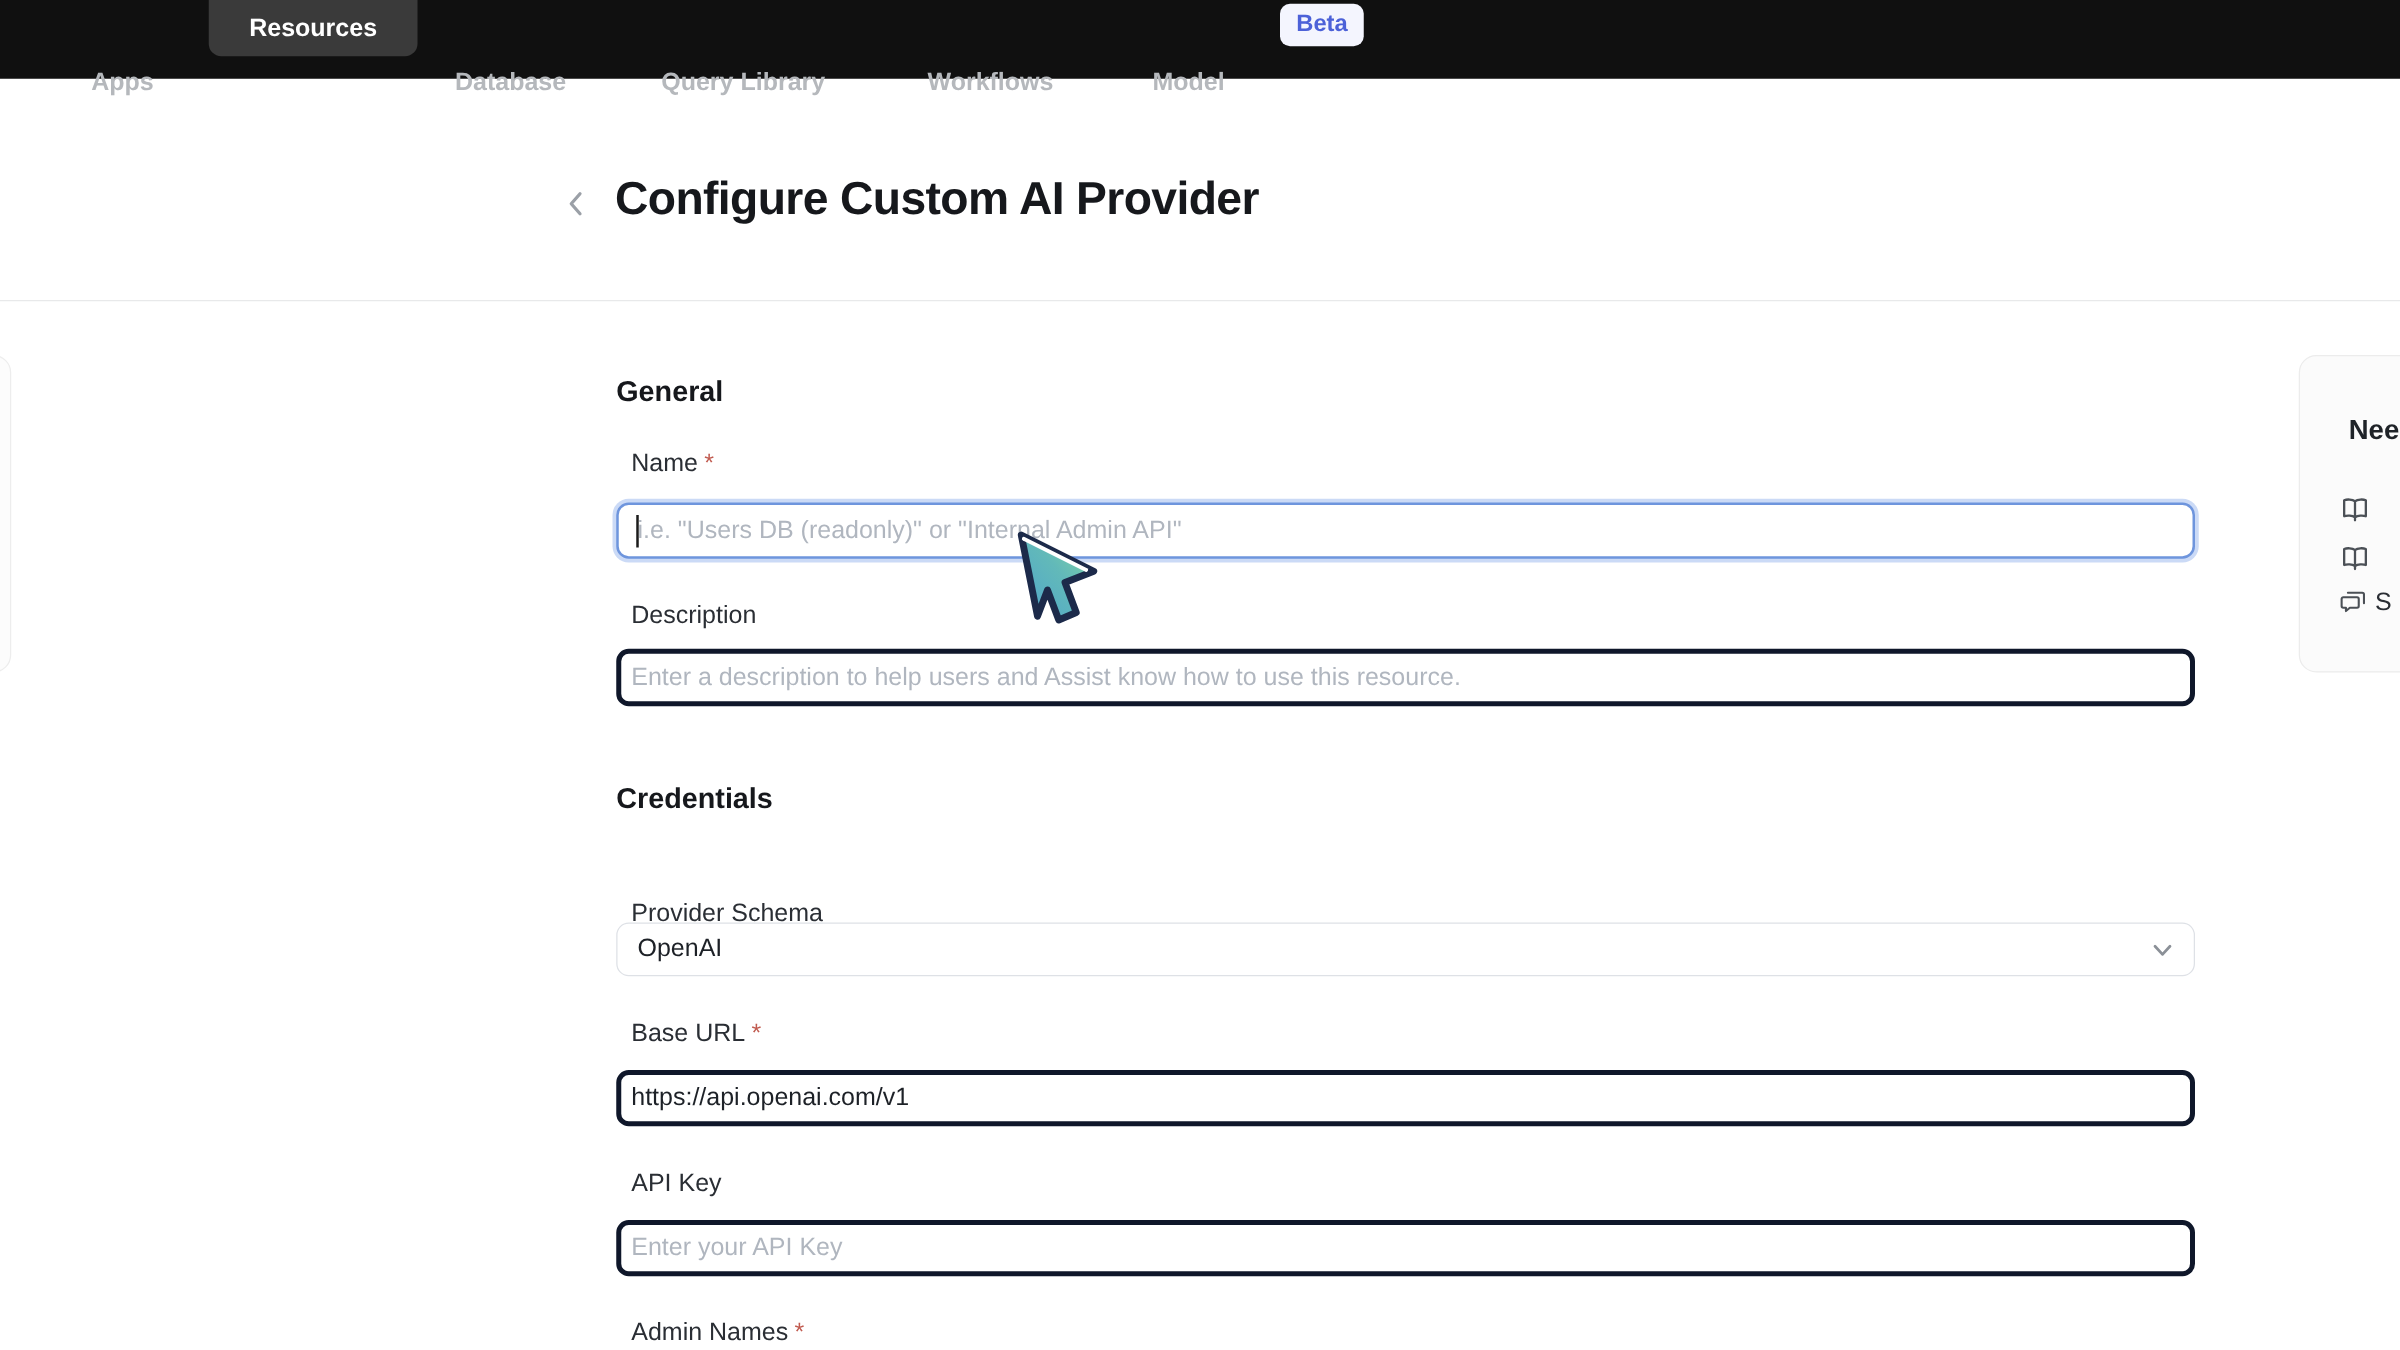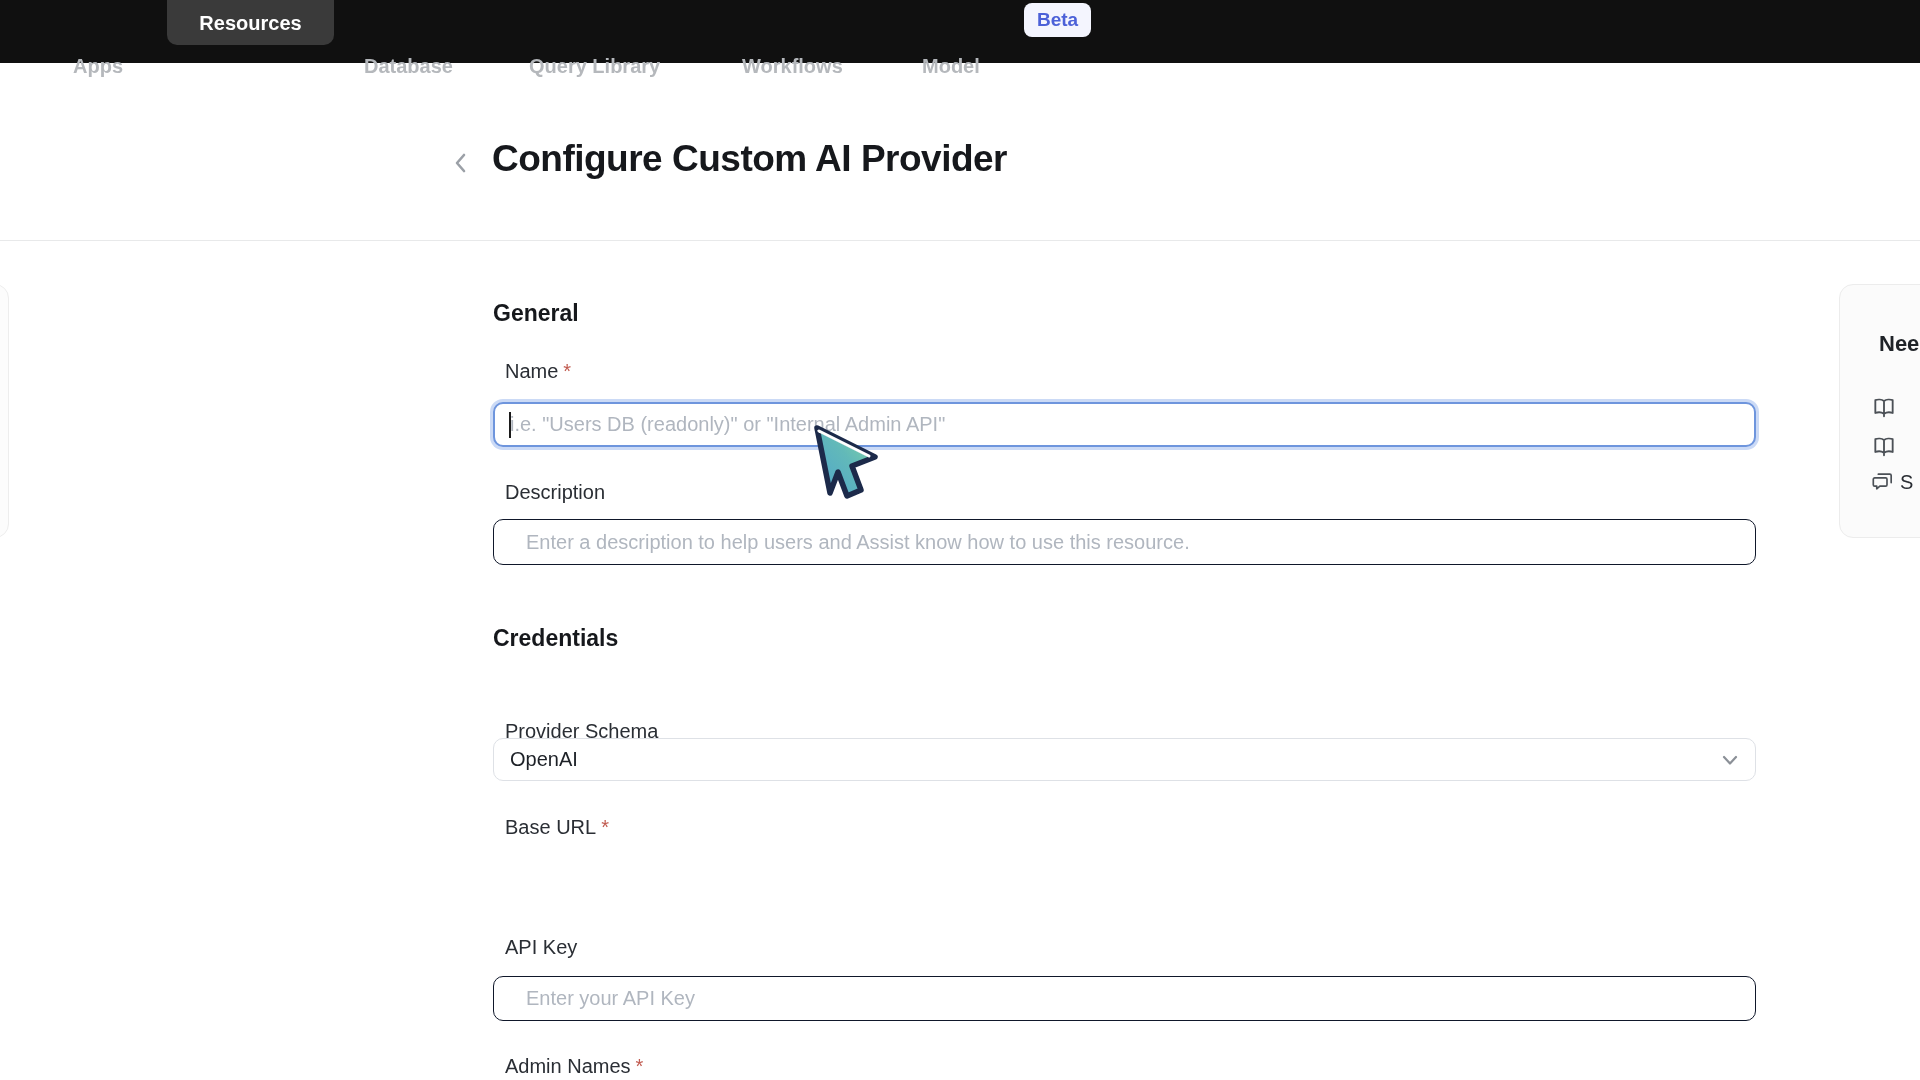--- a/index.html
+++ b/index.html
@@ -24,22 +24,22 @@
               display:flex; align-items:center; justify-content:center; cursor:pointer; }
   .page-title { position:absolute; left:492px; top:138px; font-size:37px; font-weight:700;
                 color:#16181c; letter-spacing:-0.5px; }
   .divider { position:absolute; left:0; top:240px; width:1920px; height:1px; background:#e8e9ea; }
 
   
   .section-heading { position:absolute; left:493px; font-size:23px; font-weight:700; color:#16181c; }
   .lbl { position:absolute; left:493px; font-size:20px; color:#2a2e34; display:flex; gap:5px;margin-left:12px; }
   .req { color:#c15b50; }
   .field { position:absolute; left:493px; width:1263px; height:45px; background:#fff;
-           border:1px solid #0f172a; border-radius:10px; font-size:20px; color:#1d2127;
-           padding:0 32px; font-family:"Liberation Sans", sans-serif; outline:none; }
+           border:4px solid #0f172a; border-radius:10px; font-size:20px; color:#1d2127;
+           padding:0 8px; font-family:"Liberation Sans", sans-serif; outline:none; }
   .field::placeholder { color:#b0b6bf; opacity:1; }
   .field.focused { border:2px solid #6e95dd; box-shadow:0 0 0 3px #cbdaf6; padding:0 15px; }
   .caret { position:absolute; left:509px; top:412px; width:2px; height:26px; background:#1b1b1b; }
   .select { position:absolute; left:493px; width:1263px; height:43px; background:#fff;
             border:1px solid #dee1e6; border-radius:10px; font-size:20px; color:#1d2127;
             padding:0 14px 0 16px; display:flex; align-items:center; justify-content:space-between;
             cursor:pointer; }
 
   
   .y-general { top:288px;margin-top:12px; }  .y-name-lbl { top:360px; }  .y-name-in { top:402px; }
@@ -110,20 +110,21 @@
     <span>OpenAI</span>
     <svg width="22" height="22" viewBox="0 0 22 22">
       <polyline points="5,8 11,14.5 17,8" fill="none" stroke="#8b9097" stroke-width="2.2" stroke-linecap="round" stroke-linejoin="round"></polyline>
     </svg>
   </div>
 
   <div class="lbl y-base-lbl">
     <span>Base URL</span>
     <span class="req">*</span>
   </div>
+  <input class="field y-base-in" type="text" value="https://api.openai.com/v1" style="">
 
   <div class="lbl y-key-lbl">
     <span>API Key</span>
   </div>
   <input class="field y-key-in" type="text" placeholder="Enter your API Key" style="">
 
   <div class="lbl y-models-lbl">
     <span>Admin Names</span>
     <span class="req">*</span>
   </div>

